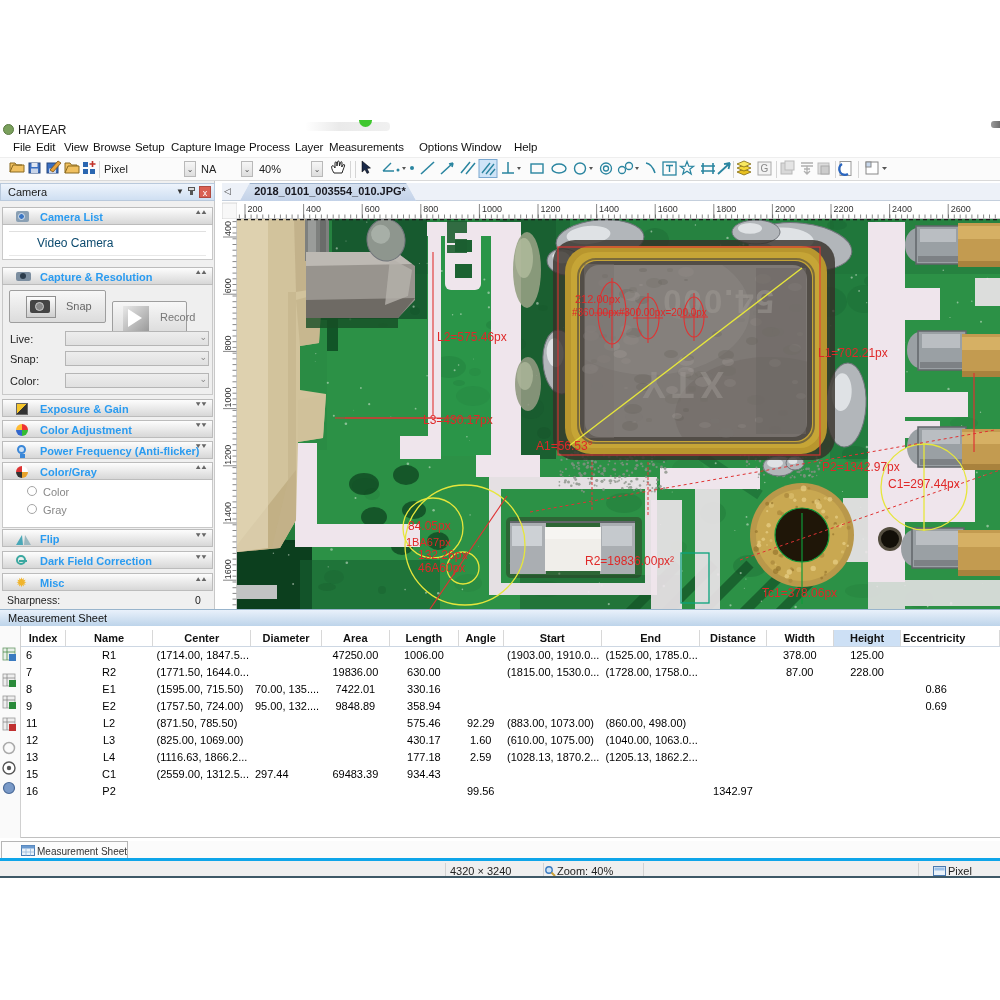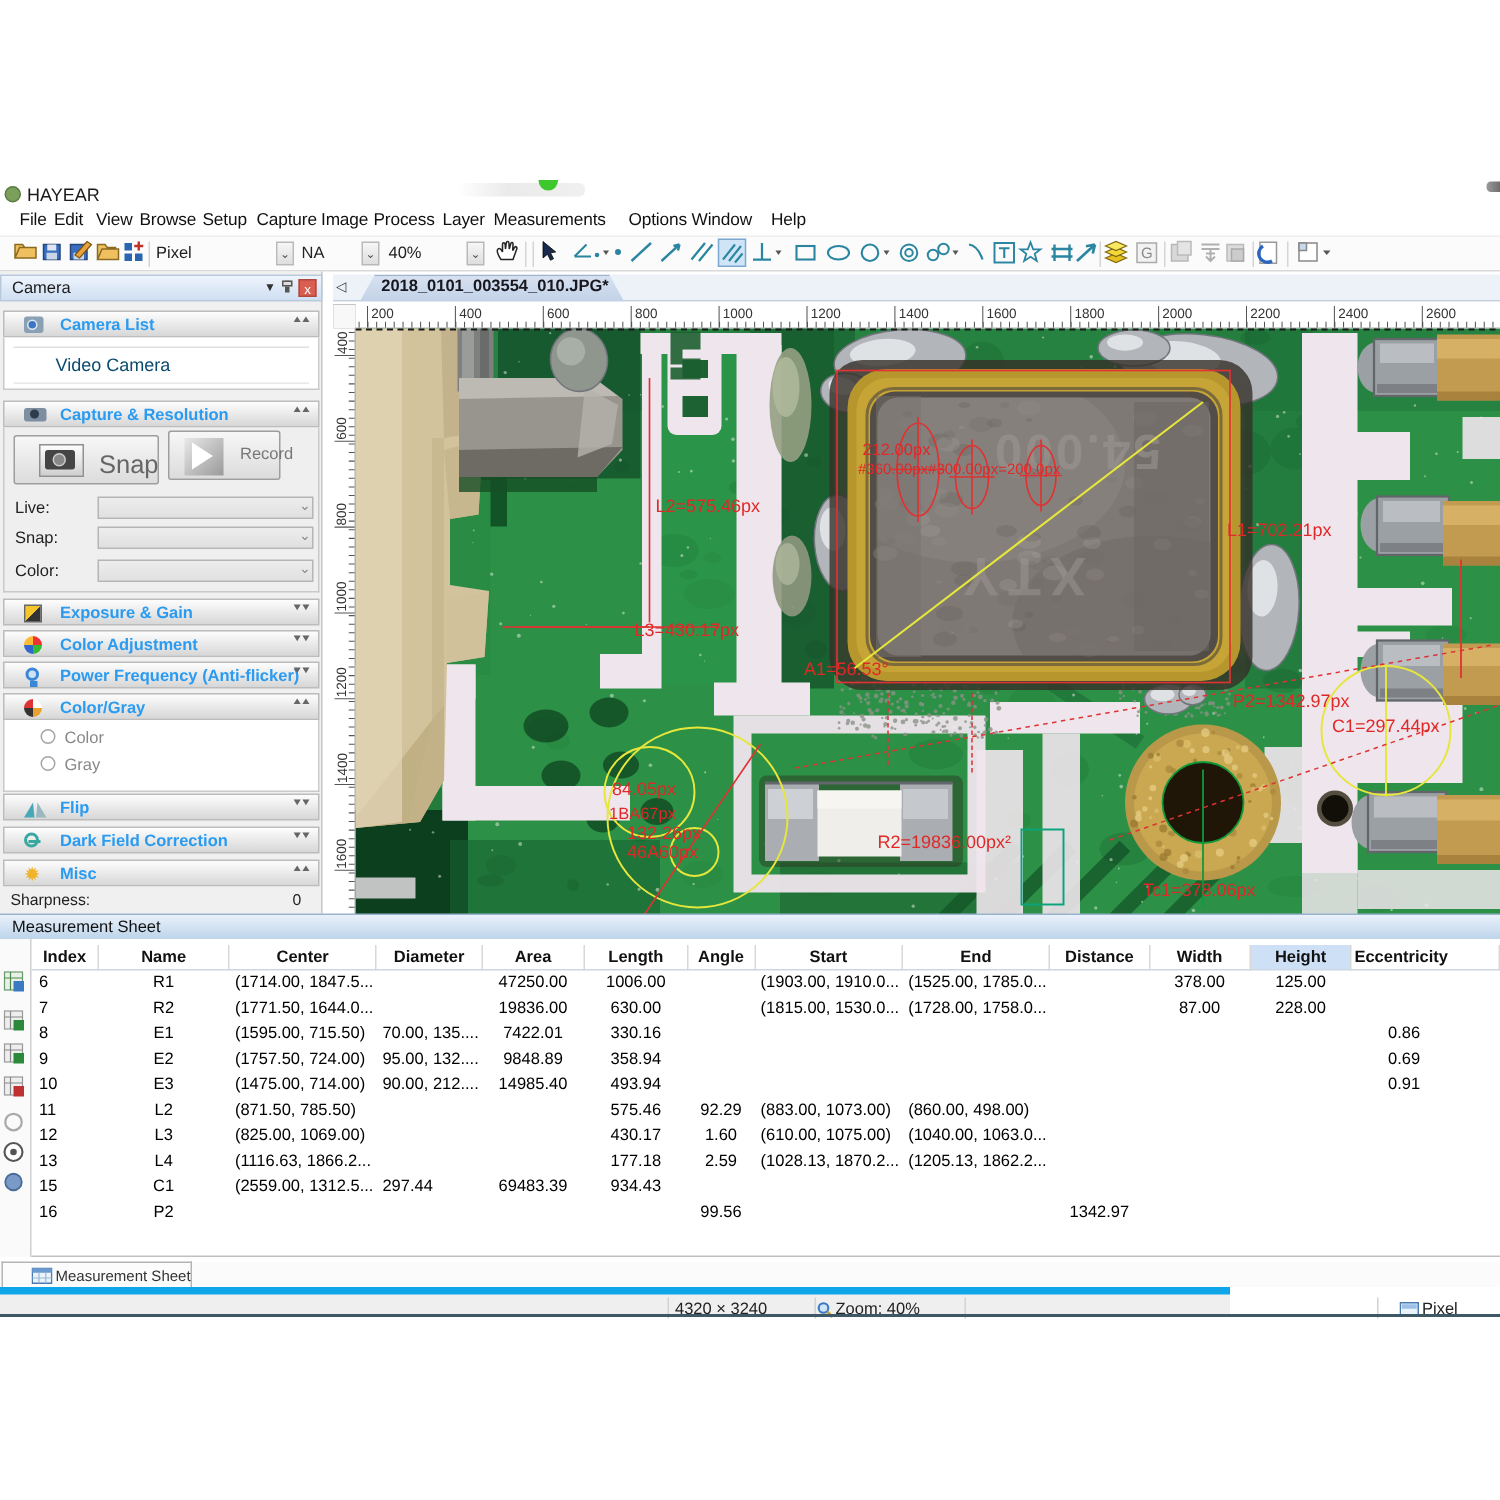--- a/index.html
+++ b/index.html
@@ -41,21 +41,21 @@
 table#mt { position:absolute; left:21px; top:630px; border-collapse:collapse; table-layout:fixed; font-size:11px; color:#000; }
 #mt th { font-weight:bold; font-size:11px; color:#111; border-right:1px solid #d8d8d8; border-bottom:1px solid #cdd7e3; height:16px; overflow:hidden; white-space:nowrap; }
 #mt td { height:17px; overflow:hidden; white-space:nowrap; text-align:center; padding:0 2px; }
 #mt td.ix { text-align:left; padding-left:5px; }
 #mt td.lft { text-align:left; padding-left:3px; }
 #mt td:last-child { padding-right:30px; }
 #mt td:nth-child(3), #mt td:nth-child(4), #mt td:nth-child(8), #mt td:nth-child(9) { text-align:left; padding-left:4px; }
 
 #bottomtabs { left:0; top:841px; width:1000px; height:17px; background:#fbfbfb; }
 #mstab { left:1px; top:841px; width:127px; height:17px; background:#fcfcfc; border:1px solid #b5b5b5; border-bottom:none; font-size:11px; color:#333; }
-#statusbar { left:0; top:858px; width:820px; height:18px; background:#efefef; border-top:5px solid #0ea5e9; font-size:11px; color:#222;text-align:center; }
+#statusbar { left:0; top:858px; width:1000px; height:18px; background:#efefef; border-top:3px solid #0ea5e9; font-size:11px; color:#222;text-align:center; }
 .ssep { position:absolute; top:2px; width:1px; height:14px; background:#d2d2d2; }
 #statusline { left:0; top:876px; width:1000px; height:2px; background:#3d5866; }
 
 #ghost { left:305px; top:122px; width:85px; height:9px; background:linear-gradient(90deg,rgba(235,235,235,0),#eaeaea 40%,#f0f0f0); border-radius:4px; }
 #ghostdot { left:359px; top:120px; width:13px; height:7px; background:#3fc72e; border-radius:0 0 7px 7px; }
 #ghost2 { left:991px; top:121px; width:9px; height:7px; background:linear-gradient(90deg,#9a9a9a,#6e6e6e); border-radius:3px 0 0 3px; }
 </style>
 </head>
 <body>
 <div id="page">
@@ -202,23 +202,23 @@
         <span style="position:absolute;left:13px;top:4px;width:15px;height:9px;background:#7c8ea0;border-radius:2px"></span>
         <span style="position:absolute;left:17px;top:5px;width:6px;height:6px;background:#2c3c4c;border-radius:50%"></span>
         <span class="t">Capture &amp; Resolution</span>
         <span class="chev">▲▲</span>
       </div>
     <div class="graybox" style="top:285px;height:110px">
       <div class="pbtn" style="left:6px;top:5px;width:97px">
         <span style="position:absolute;left:16px;top:5px;width:30px;height:22px;background:linear-gradient(#fdfdfd,#cfcfcf);border:1px solid #909090"></span>
         <span style="position:absolute;left:20px;top:9px;width:20px;height:13px;background:#444;border-radius:2px"></span>
         <span style="position:absolute;left:25px;top:11px;width:9px;height:9px;background:#888;border-radius:50%;border:1px solid #ccc"></span>
-        <span style="position:absolute;left:56px;top:9px;font-size:17px;color:#666">Snap</span>
+        <span style="position:absolute;left:56px;top:9px;font-size:11px;color:#666">Snap</span>
       </div>
-      <div class="pbtn" style="left:109px;top:2px;width:75px">
+      <div class="pbtn" style="left:109px;top:16px;width:75px">
         <span style="position:absolute;left:10px;top:4px;width:26px;height:25px;background:linear-gradient(135deg,#e8e8e8,#9a9a9a)"></span>
         <span style="position:absolute;left:15px;top:7px;width:0;height:0;border-left:14px solid #fff;border-top:9px solid transparent;border-bottom:9px solid transparent"></span>
         <span style="position:absolute;left:47px;top:9px;font-size:11px;color:#777">Record</span>
       </div>
       <span class="plabel" style="left:7px;top:48px">Live:</span>
         <span class="pcombo" style="left:62px;top:46px;width:144px"></span>
       <span class="plabel" style="left:7px;top:68px">Snap:</span>
         <span class="pcombo" style="left:62px;top:66px;width:144px"></span>
       <span class="plabel" style="left:7px;top:90px">Color:</span>
         <span class="pcombo" style="left:62px;top:88px;width:144px"></span>
@@ -1363,35 +1363,20 @@
           <td>358.94</td>
           <td></td>
           <td></td>
           <td></td>
           <td></td>
           <td></td>
           <td></td>
           <td>0.69</td>
         </tr>
     <tr>
-          <td class="ix">10</td>
-          <td>E3</td>
-          <td>(1475.00, 714.00)</td>
-          <td class="lft">90.00, 212....</td>
-          <td>14985.40</td>
-          <td>493.94</td>
-          <td></td>
-          <td></td>
-          <td></td>
-          <td></td>
-          <td></td>
-          <td></td>
-          <td>0.91</td>
-        </tr>
-    <tr>
           <td class="ix">11</td>
           <td>L2</td>
           <td>(871.50, 785.50)</td>
           <td></td>
           <td></td>
           <td>575.46</td>
           <td>92.29</td>
           <td>(883.00, 1073.00)</td>
           <td>(860.00, 498.00)</td>
           <td></td>

